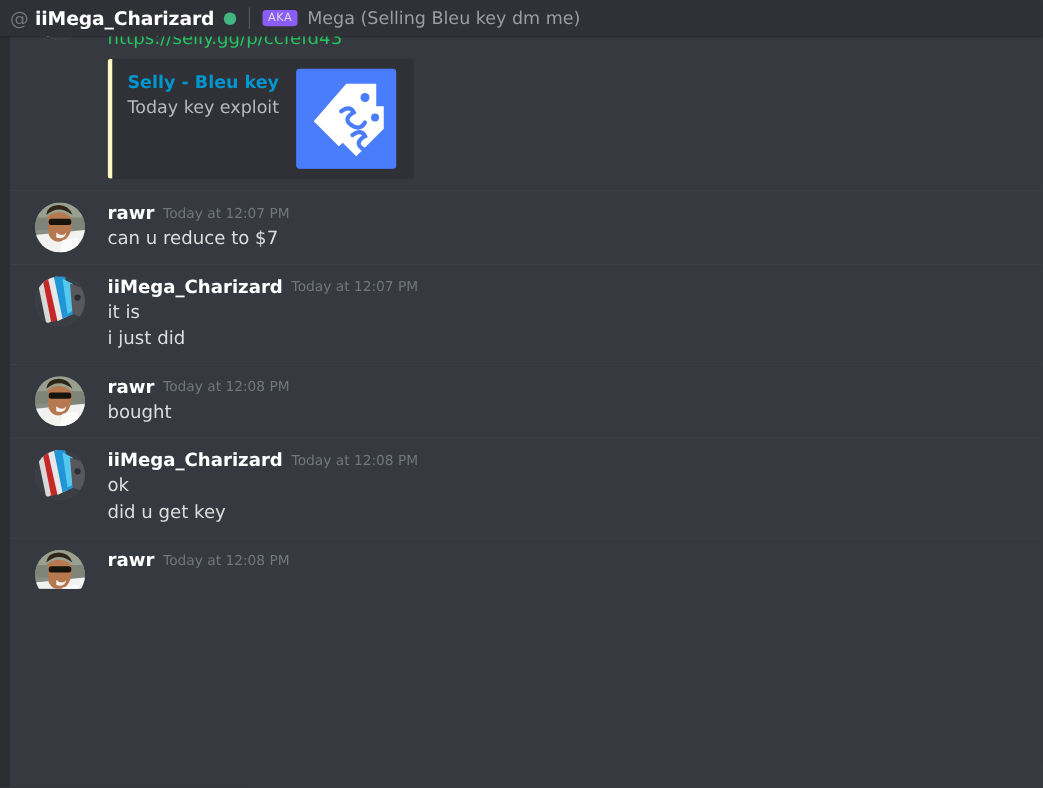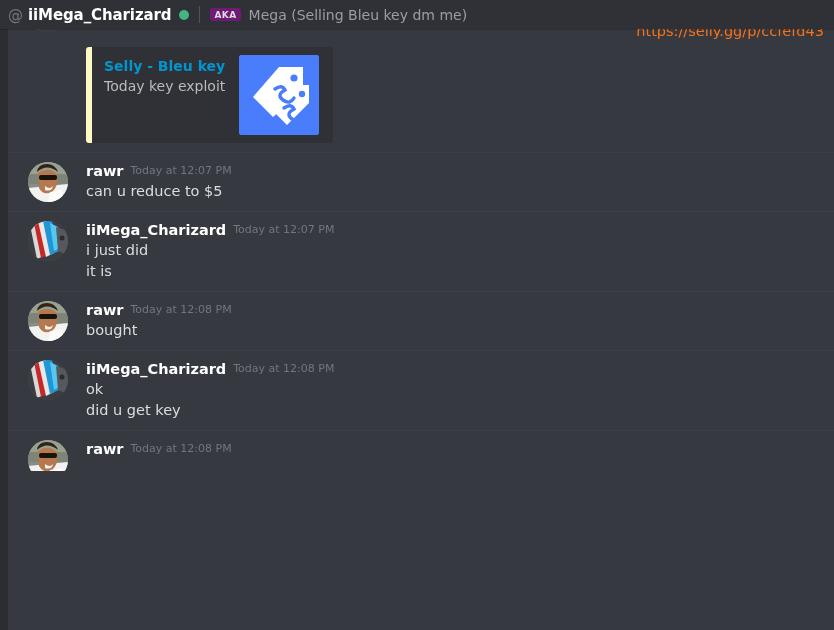--- a/index.html
+++ b/index.html
@@ -33,22 +33,22 @@
     color: #ffffff; font-size: 15px; font-weight: 700; letter-spacing: -0.1px;
   }
   .status-dot {
     width: 10px; height: 10px; border-radius: 50%;
     background: #43b581; margin-left: 8px;
   }
   .vsep {
     width: 1px; height: 17px; background: #4f545c; margin: 0 10px;
   }
   .aka-badge {
-    background: #701a75; color: #dcddde;
-    font-size: 9px; font-weight: 700; letter-spacing: 0.4px;
+    background: #8b5cf6; color: #dcddde;
+    font-size: 9px; font-weight: 400; letter-spacing: 0.4px;
     padding: 2px 4px 1px 4px; border-radius: 3px;
     margin-right: 8px;
   }
   .header-sub { color: #9a9ea3; font-size: 14px; }
 
   
   .scroller {
     position: absolute; left: 8px; top: 0; width: 826px; height: 630px;
     overflow: hidden;
   }
@@ -62,28 +62,28 @@
     width: 40px; height: 40px; border-radius: 50%;
     overflow: hidden; background: #4f545c;
   }
   .avatar svg { display: block; }
 
   .body { margin-left: 78px; }
   .namerow { display: flex; align-items: flex-end; line-height: 18px; margin-bottom: 1px; }
   .username { color: #ffffff; font-size: 14.5px; font-weight: 700; }
   .timestamp { color: #72767d; font-size: 11px; margin-left: 7px; }
   .line { color: #dcddde; font-size: 14.5px; line-height: 21px; white-space: pre-wrap; }
-  .line a, .link { color: #f97316; text-decoration: none; font-size: 14.5px; line-height: 21px; display: block; text-align: right; }
+  .line a, .link { color: #22c55e; text-decoration: none; font-size: 14.5px; line-height: 21px; display: block; }
 
   
   .embed {
     margin-top: 5px;
     display: inline-flex;
     background: #2f3136;
-    border-left: 6px solid #fef9c3;
+    border-left: 4px solid #fef9c3;
     border-radius: 3px;
     padding: 8px 14px 8px 12px;
     max-width: 432px;
     align-items: flex-start;
   }
   .embed-text { padding-right: 14px; padding-top: 2px; }
   .embed-title { color: #0096cf; font-size: 14px; font-weight: 600; line-height: 18px; }
   .embed-desc { color: #b9bbbe; font-size: 14px; line-height: 18px; margin-top: 2px; }
   .embed-thumb {
     width: 80px; height: 80px; border-radius: 3px;
@@ -154,21 +154,21 @@
             <rect x="11" y="13" width="18" height="5" rx="2" fill="#17130d"></rect>
             <path d="M17 24 q5 4 8 0 q-1 6 -8 4 Z" fill="#f6f3ef"></path>
             <path d="M22 30 L34 28 L36 40 L20 40 Z" fill="#fbfbf9"></path>
           </svg>
         </div>
         <div class="body">
           <div class="namerow">
             <span class="username">rawr</span>
             <span class="timestamp">Today at 12:07 PM</span>
           </div>
-          <div class="line">can u reduce to $5</div>
+          <div class="line">can u reduce to $7</div>
         </div>
       </div>
     </div>
 
     <div class="msg-group divided">
       <div class="inner">
         <div class="avatar">
           <svg width="40" height="40" viewBox="0 0 40 40">
             <rect width="40" height="40" fill="#3b3d42"></rect>
             <path d="M2 4 L10 0 L18 34 L9 38 Z" fill="#d8d8d8"></path>
@@ -179,22 +179,22 @@
             <path d="M28 6 L40 10 L40 34 L30 30 Z" fill="#56585e"></path>
             <circle cx="34" cy="17" r="2.5" fill="#2b2d31"></circle>
             <path d="M0 30 L8 36 L4 40 L0 40 Z" fill="#e65100"></path>
           </svg>
         </div>
         <div class="body">
           <div class="namerow">
             <span class="username">iiMega_Charizard</span>
             <span class="timestamp">Today at 12:07 PM</span>
           </div>
+          <div class="line">it is</div>
           <div class="line">i just did</div>
-          <div class="line">it is</div>
         </div>
       </div>
     </div>
 
     <div class="msg-group divided">
       <div class="inner">
         <div class="avatar">
           <svg width="40" height="40" viewBox="0 0 40 40">
             <rect width="40" height="40" fill="#8a8d84"></rect>
             <rect y="0" width="40" height="14" fill="#9aa090"></rect>

